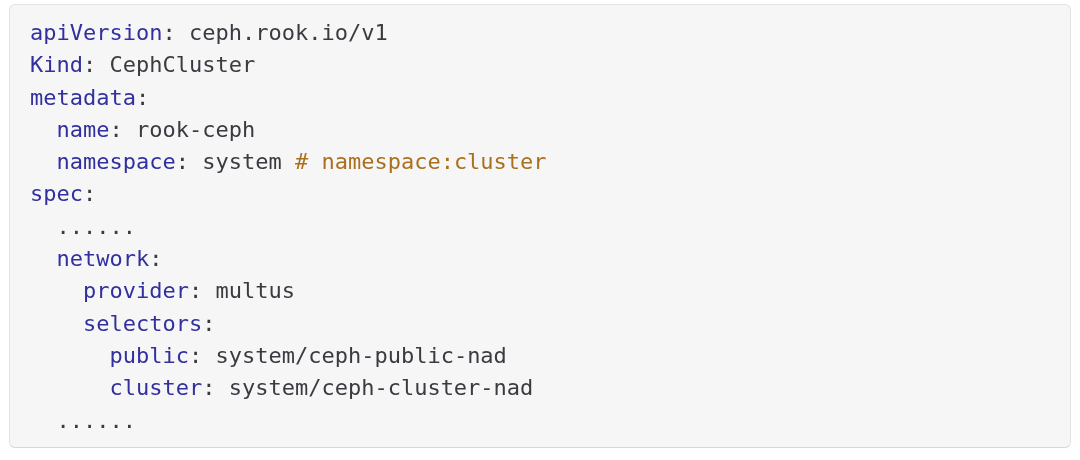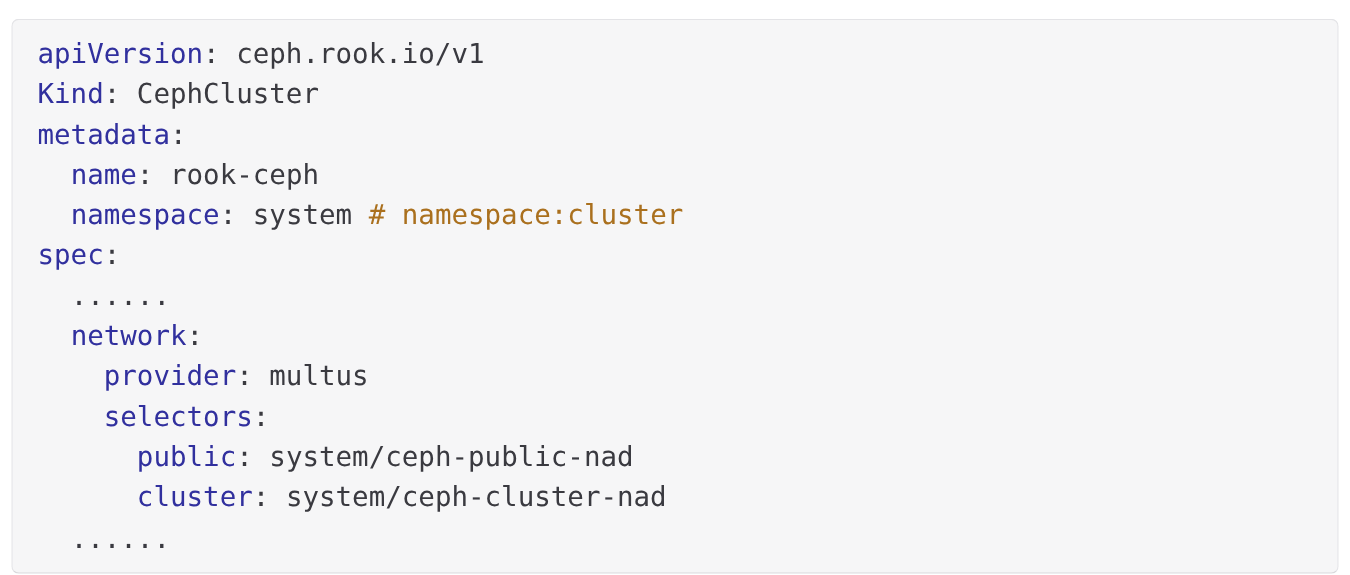--- a/index.html
+++ b/index.html
@@ -17,21 +17,21 @@
     padding: 0;
     background: var(--page-bg);
   }
   body {
     width: 1080px;
     height: 460px;
     overflow: hidden;
     font-family: "DejaVu Sans Mono", "Liberation Mono", monospace;
   }
   .code-panel {
-    margin: 15px 9px;
+    margin: 4px 9px;
     width: 1062px;
     height: 444px;
     background: var(--panel-bg);
     border: 1px solid var(--panel-border);
     border-bottom-color: var(--panel-border-bottom);
     border-radius: 6px;
     overflow: hidden;
   }
   pre.code {
     margin: 0;

